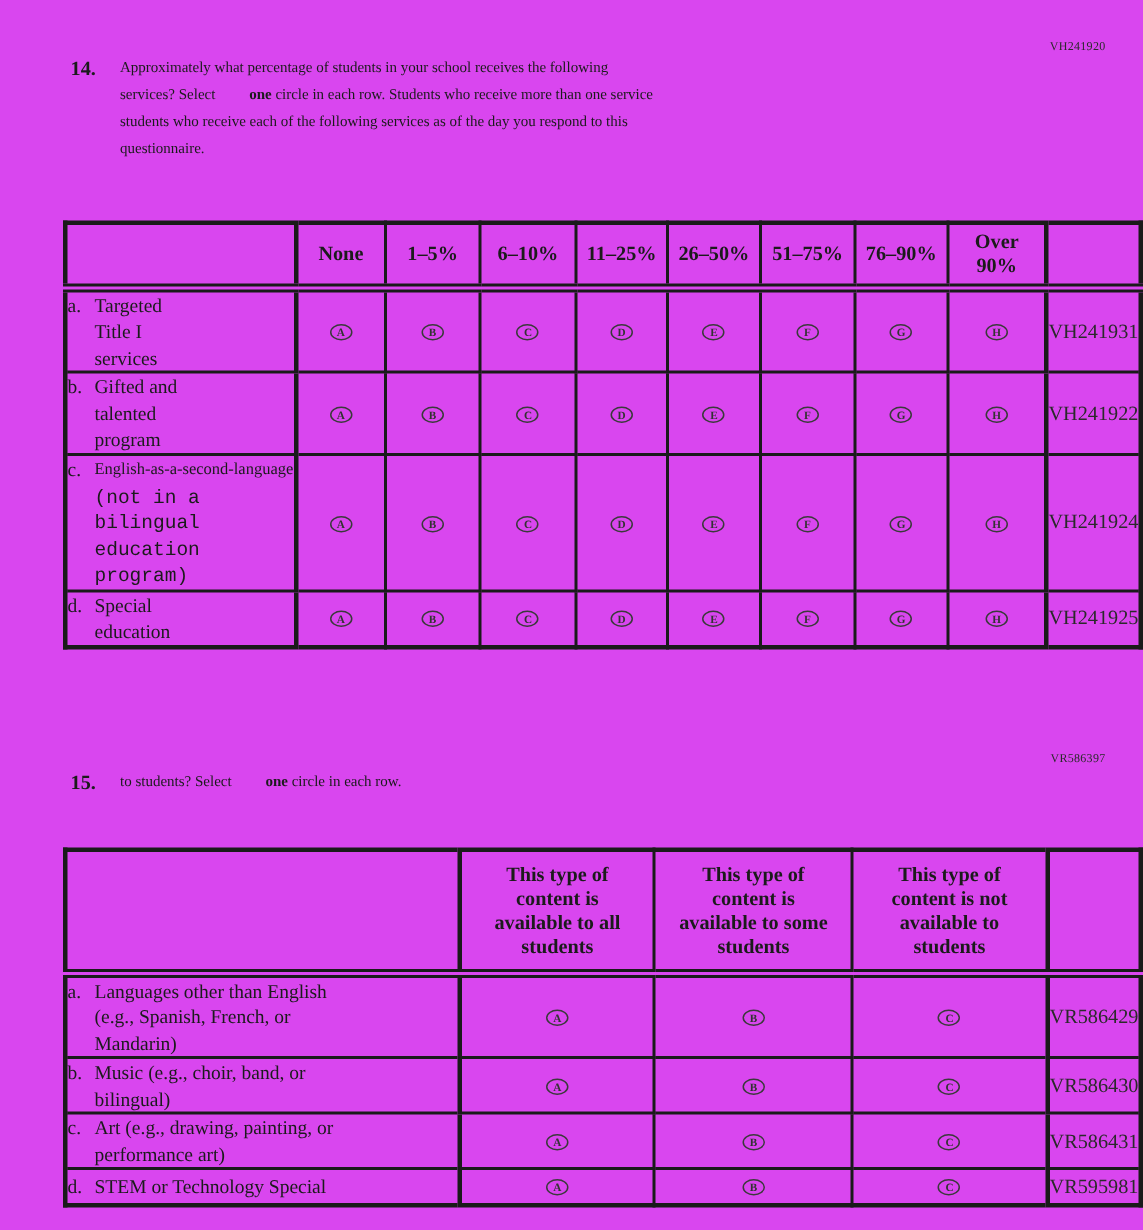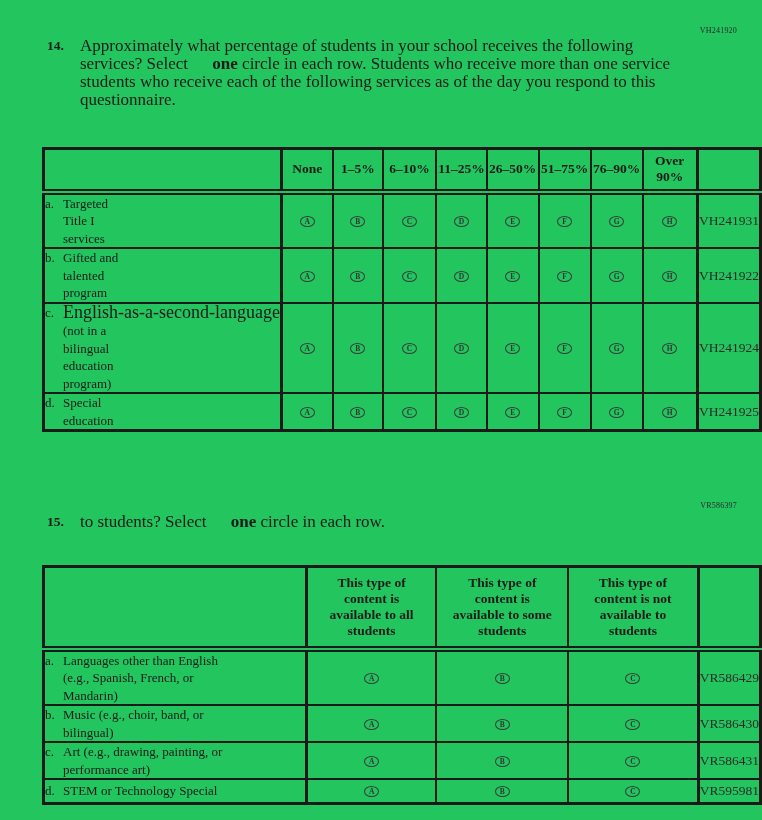--- a/index.html
+++ b/index.html
@@ -1,48 +1,48 @@
 <!DOCTYPE html>
 <html><head>
 <meta charset="utf-8">
 <style>
   * { margin:0; padding:0; box-sizing:border-box; }
   html,body { background:#fff; }
   .page {
-    position:relative; width:762px; height:820px; background:#22c55e;
+    position:relative; width:762px; height:820px; background:#d946ef;
     font-family:"Liberation Serif","DejaVu Serif",serif;
     color:#1b1b1b;
   }
   .tiny-code {
     position:absolute; font-size:8px; color:#2a2a2a; letter-spacing:0.2px;
   }
   .q-block { position:absolute; display:flex; }
   .q-num { width:33px; font-weight:bold; font-size:13.5px; line-height:18px; flex:0 0 33px; }
-  .q-text { font-size:17px; line-height:18px; }
+  .q-text { font-size:10px; line-height:18px; }
   .q-text .ln { white-space:nowrap; }
   .q-text b { font-weight:bold;margin-left:20px; }
 
   table.qt {
     position:absolute; border-collapse:collapse; table-layout:fixed;
     border:3px solid #1a1a1a;
   }
   table.qt td, table.qt th {
     border:2px solid #1a1a1a; padding:0; vertical-align:middle;
     font-size:13.5px; overflow:visible;
   }
   table.qt th {
     font-weight:bold; text-align:center; line-height:16px; white-space:pre-line;
     border-bottom:6px double #1a1a1a;
   }
   td.lbl { vertical-align:top; padding:3px 2px 2px 7px; }
   td.lbl .wrap { display:flex; }
   td.lbl .pfx { width:18px; flex:0 0 18px; font-size:13px; line-height:17.5px; }
   td.lbl .txt { font-size:13px; line-height:17.5px; white-space:pre-line; }
   td.lbl .ovf {
-    font-size:18px; line-height:17.5px; white-space:nowrap;
+    font-size:11px; line-height:17.5px; white-space:nowrap;
     position:relative; z-index:3;
   }
   td.opt { text-align:center; }
   .circ {
     display:inline-block; width:15px; height:11px; border:1px solid #3a3a3a;
     border-radius:50%; font-size:7.5px; line-height:10px; text-align:center;
     color:#333; font-weight:bold; vertical-align:middle;
   }
   td.code { font-size:8px; color:#2a2a2a; text-align:center; padding:0 1px; }
   .thickL { border-left-width:3px !important; }
@@ -128,21 +128,21 @@
       <td class="opt"><span class="circ">G</span></td>
       <td class="opt"><span class="circ">H</span></td>
       <td class="code thickL">VH241922</td>
     </tr>
     <tr style="height:89px">
       <td class="lbl">
         <div class="wrap">
               <span class="pfx">c.</span>
           <span>
             <span class="ovf">English-as-a-second-language</span>
-            <span class="txt" style="display:block;">(not in a
+            <span class="txt" style="display:block;font-family:Liberation Mono, monospace;">(not in a
 bilingual
 education
 program)</span>
           </span>
         </div>
       </td>
       <td class="opt thickL"><span class="circ">A</span></td>
       <td class="opt"><span class="circ">B</span></td>
       <td class="opt"><span class="circ">C</span></td>
       <td class="opt"><span class="circ">D</span></td>

